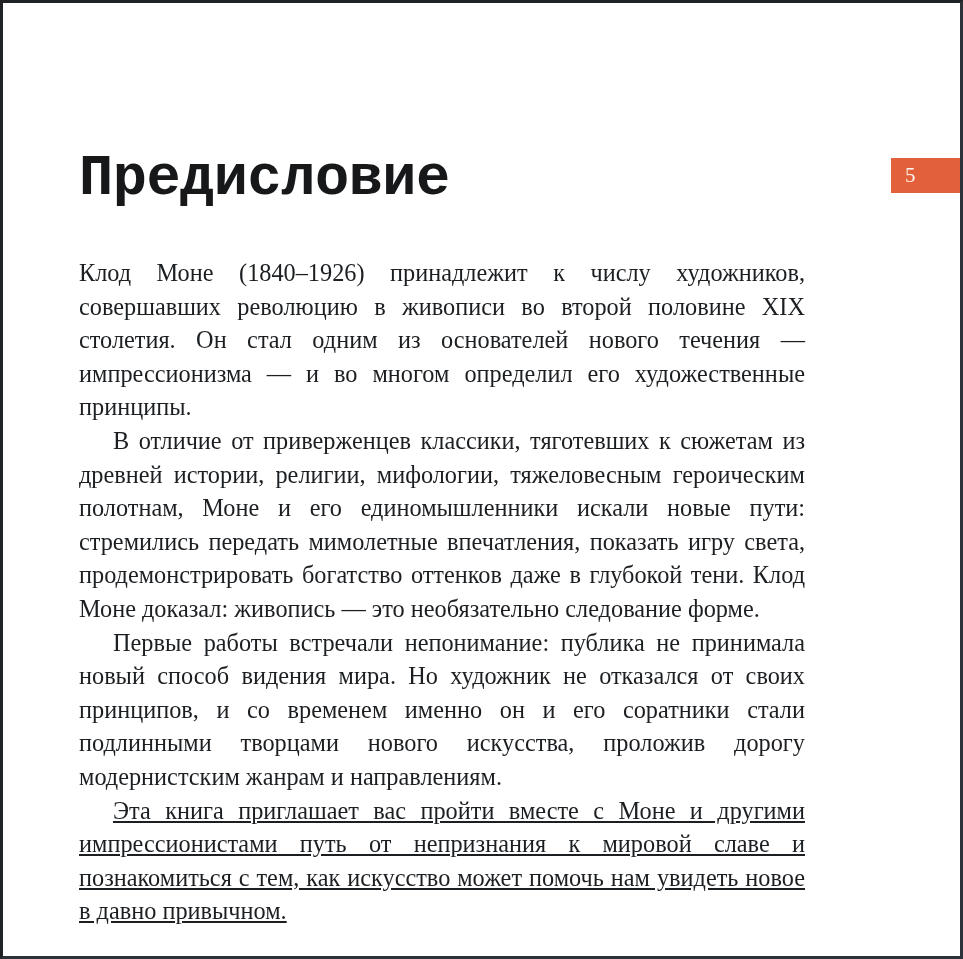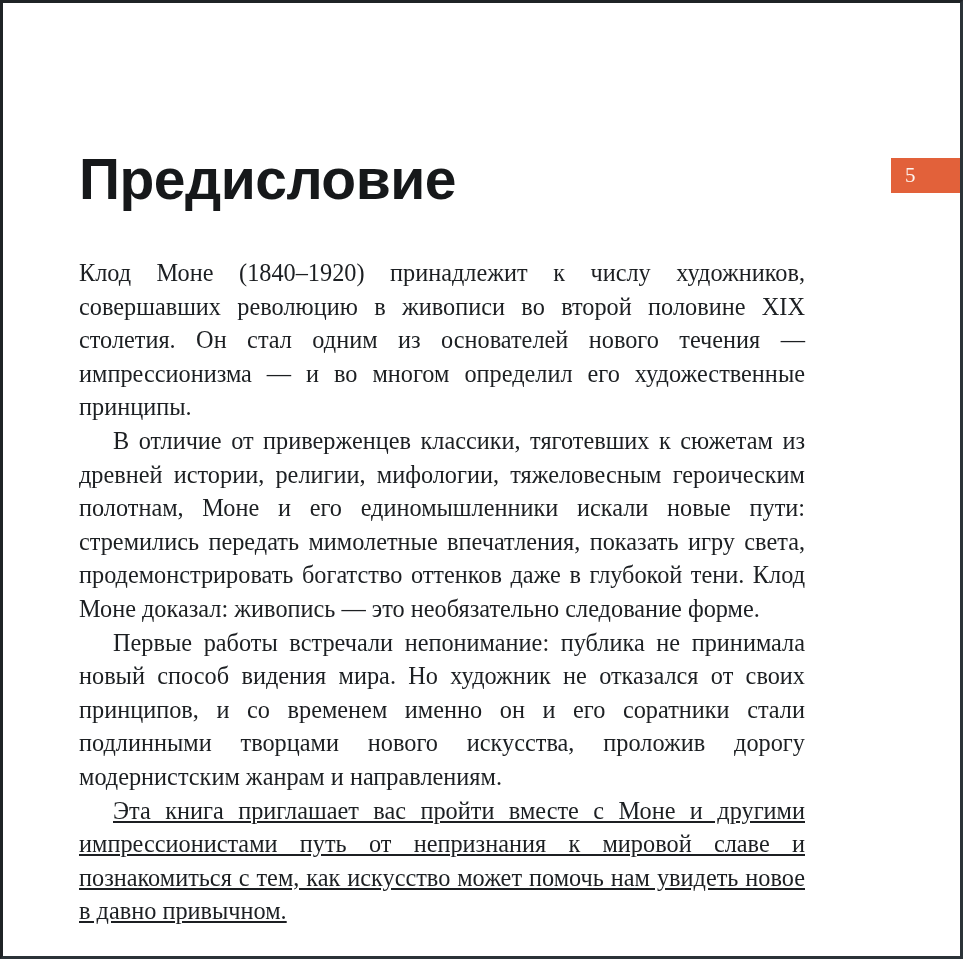--- a/index.html
+++ b/index.html
@@ -40,21 +40,21 @@
     box-sizing: border-box;
     letter-spacing: 0.5px;
   }
 
   
   .chapter-title {
     position: absolute;
     left: 76px;
     top: 142px;
     margin: 0;
-    font-family: Liberation Sans, sans-serif;
+    font-family: Liberation Mono, monospace;
     font-weight: bold;
     font-size: 57px;
     line-height: 68px;
     color: #16181a;
     letter-spacing: -0.5px;
   }
 
   
   .body-column {
     position: absolute;
@@ -88,19 +88,19 @@
 </head>
 <body>
 
 <div class="page">
 
   <div class="page-number-badge">5</div>
 
   <h1 class="chapter-title">Предисловие</h1>
 
   <div class="body-column">
-    <p class="body-paragraph">Клод Моне (1840–1920) принадлежит к числу художников, совершавших революцию в живописи во второй половине XIX столетия. Он стал одним из основателей нового течения — импрессионизма — и во многом определил его художественные принципы.</p>
+    <p class="body-paragraph">Клод Моне (1840–1926) принадлежит к числу художников, совершавших революцию в живописи во второй половине XIX столетия. Он стал одним из основателей нового течения — импрессионизма — и во многом определил его художественные принципы.</p>
     <p class="body-paragraph">В отличие от приверженцев классики, тяготевших к сюжетам из древней истории, религии, мифологии, тяжеловесным героическим полотнам, Моне и его единомышленники искали новые пути: стремились передать мимолетные впечатления, показать игру света, продемонстрировать богатство оттенков даже в глубокой тени. Клод Моне доказал: живопись — это необязательно следование форме.</p>
     <p class="body-paragraph">Первые работы встречали непонимание: публика не принимала новый способ видения мира. Но художник не отказался от своих принципов, и со временем именно он и его соратники стали подлинными творцами нового искусства, проложив дорогу модернистским жанрам и направлениям.</p>
     <p class="body-paragraph">Эта книга приглашает вас пройти вместе с Моне и другими импрессионистами путь от непризнания к мировой славе и познакомиться с тем, как искусство может помочь нам увидеть новое в давно привычном.</p>
   </div>
 
 </div>
 
 </body></html>

